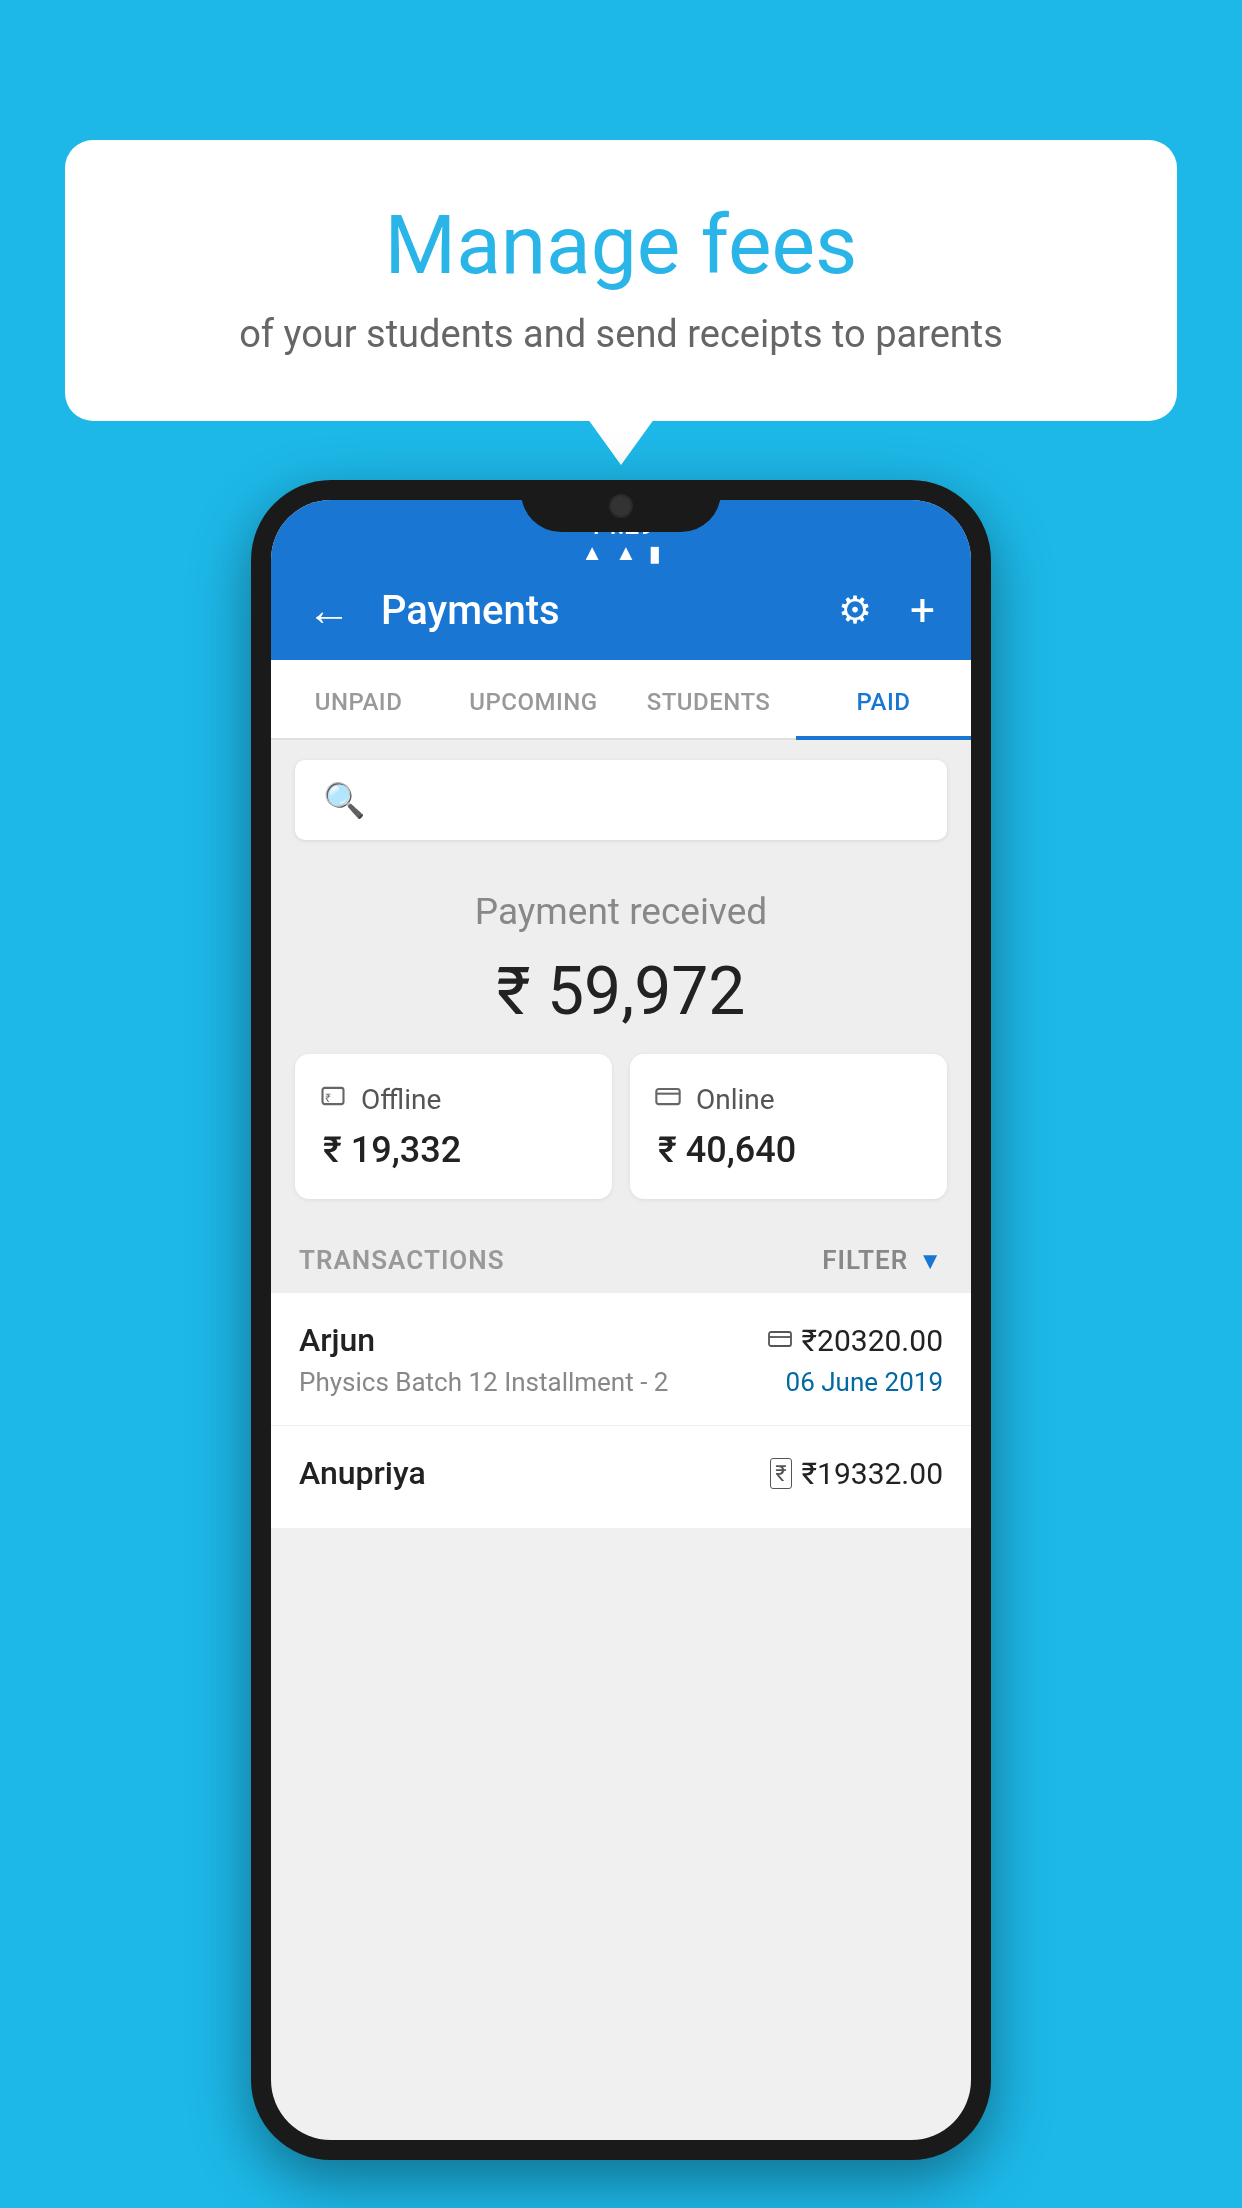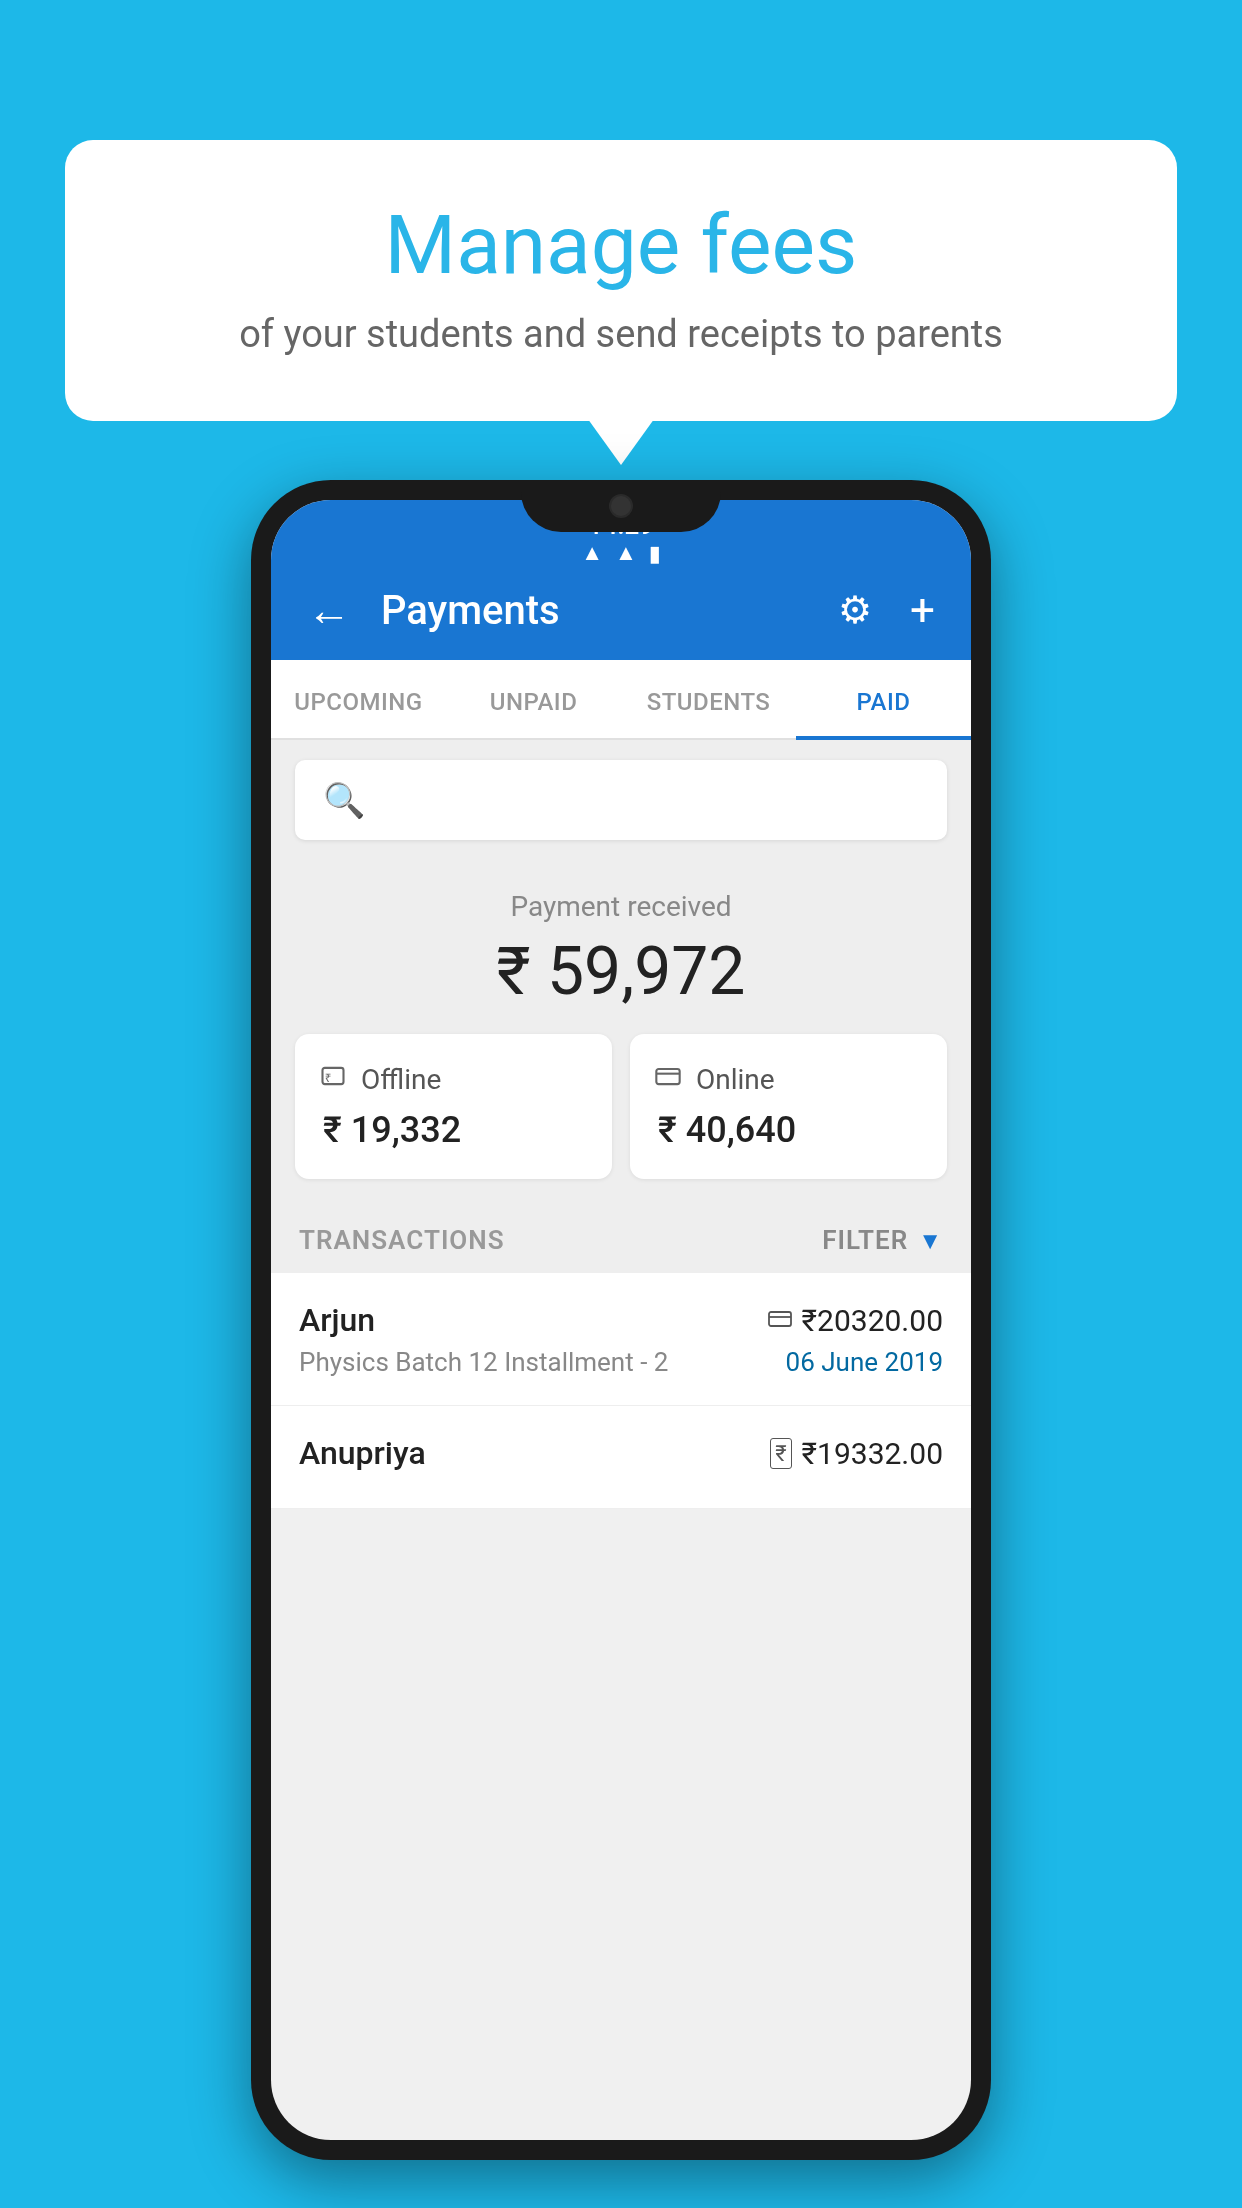--- a/index.html
+++ b/index.html
@@ -245,22 +245,22 @@
 
     
     .payment-received-section {
       background: #eeeeee;
       padding: 30px 24px 20px;
       text-align: center;
     }
 
     .payment-label {
       color: #888;
-      font-size: 28px;
-      margin-bottom: 10px;
+      font-size: 37px;
+      margin-bottom: 20px;
     }
 
     .payment-amount {
       color: #222;
       font-size: 66px;
       font-weight: 400;
       margin-bottom: 24px;
     }
 
     .payment-cards {
@@ -425,24 +425,24 @@
 
       <div class="app-bar">
         <span class="app-bar-back">←</span>
         <span class="app-bar-title">Payments</span>
         <span class="app-bar-gear">⚙</span>
         <span class="app-bar-plus">+</span>
       </div>
 
       <div class="tabs">
         <div class="tab">
+          <span>UNPAID</span>
+        </div>
+        <div class="tab">
           <span>UPCOMING</span>
-        </div>
-        <div class="tab">
-          <span>UNPAID</span>
         </div>
         <div class="tab">
           <span>STUDENTS</span>
         </div>
         <div class="tab active">
           <span>PAID</span>
         </div>
       </div>
 
       <div class="search-section">

